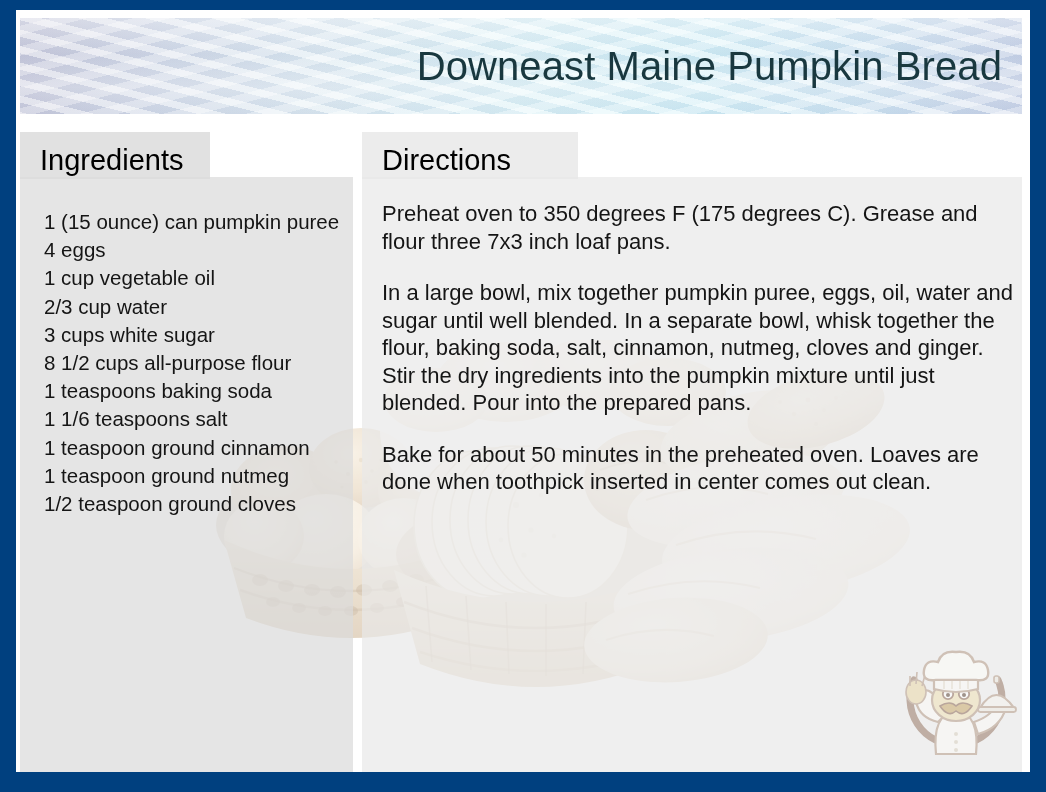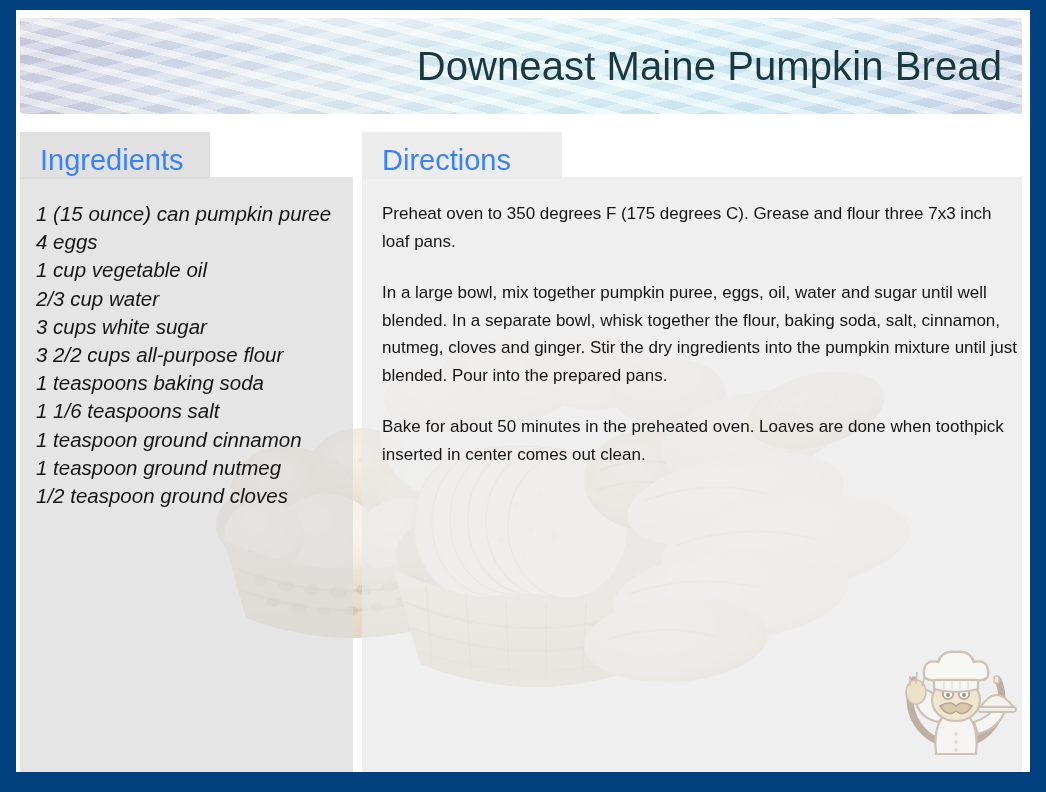--- a/index.html
+++ b/index.html
@@ -127,64 +127,63 @@
     top: 122px;
     width: 190px;
     height: 47px;
     background: rgba(219,219,219,0.82);
     z-index: 3;
   }
   .head-directions {
     position: absolute;
     left: 346px;
     top: 122px;
-    width: 200px;
+    width: 216px;
     height: 47px;
     background: rgba(232,232,232,0.82);
     z-index: 3;
   }
   .section-heading {
     position: absolute;
     left: 20px;
     bottom: 2px;
     font-size: 29px;
     font-weight: 400;
-    color: #3b82f6;
+    color: #000000;
     white-space: nowrap;
   }
 
   
   .ingredients-list {
     position: absolute;
     left: 20px;
     top: 190px;
     width: 320px;
     z-index: 4;
     list-style: none;
-    margin: 0;
+    margin: 8px;
     padding: 0;
-    font-style: italic;
   }
   .ingredients-list li {
     font-size: 20.5px;
     line-height: 28.2px;
     color: #151515;
     white-space: nowrap;
   }
 
   .directions-body {
     position: absolute;
     left: 366px;
     top: 190px;
     width: 640px;
     z-index: 4;
   }
   .directions-body p {
     margin: 0 0 24px 0;
-    font-size: 17px;
+    font-size: 22px;
     line-height: 27.5px;
     color: #151515;
   }
   .directions-body p:last-child { margin-bottom: 16px; }
 
   
   .chef-logo {
     position: absolute;
     right: 10px;
     bottom: 14px;
@@ -377,21 +376,21 @@
     <div class="col-ingredients"></div>
     <div class="head-ingredients">
       <div class="section-heading">Ingredients</div>
     </div>
     <ul class="ingredients-list">
       <li>1 (15 ounce) can pumpkin puree</li>
       <li>4 eggs</li>
       <li>1 cup vegetable oil</li>
       <li>2/3 cup water</li>
       <li>3 cups white sugar</li>
-      <li>3 2/2 cups all-purpose flour</li>
+      <li>8 1/2 cups all-purpose flour</li>
       <li>1 teaspoons baking soda</li>
       <li>1 1/6 teaspoons salt</li>
       <li>1 teaspoon ground cinnamon</li>
       <li>1 teaspoon ground nutmeg</li>
       <li>1/2 teaspoon ground cloves</li>
     </ul>
 
     <div class="col-directions"></div>
     <div class="head-directions">
       <div class="section-heading">Directions</div>

